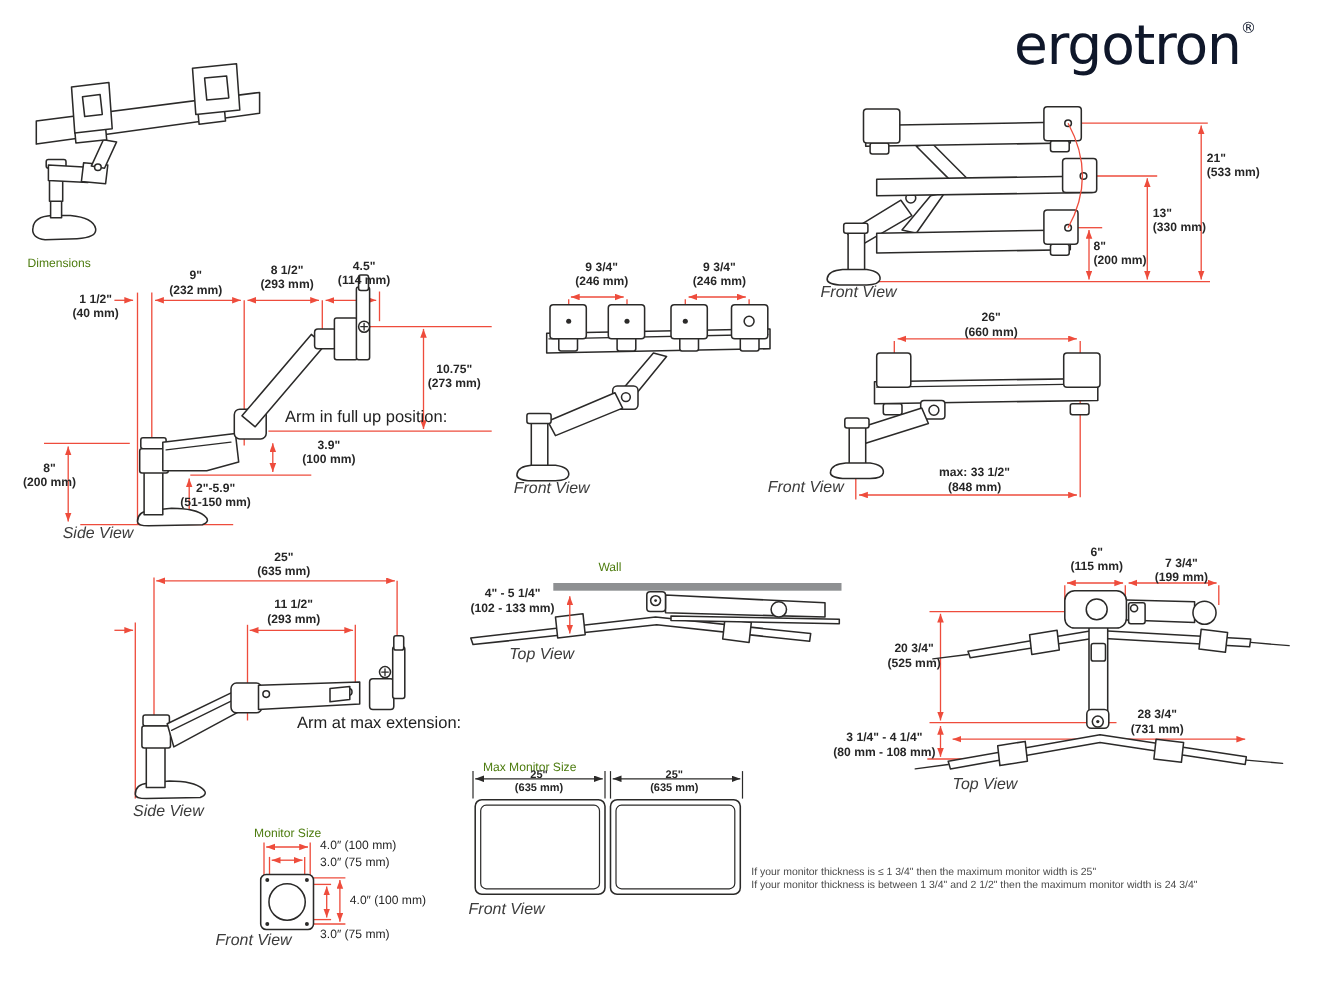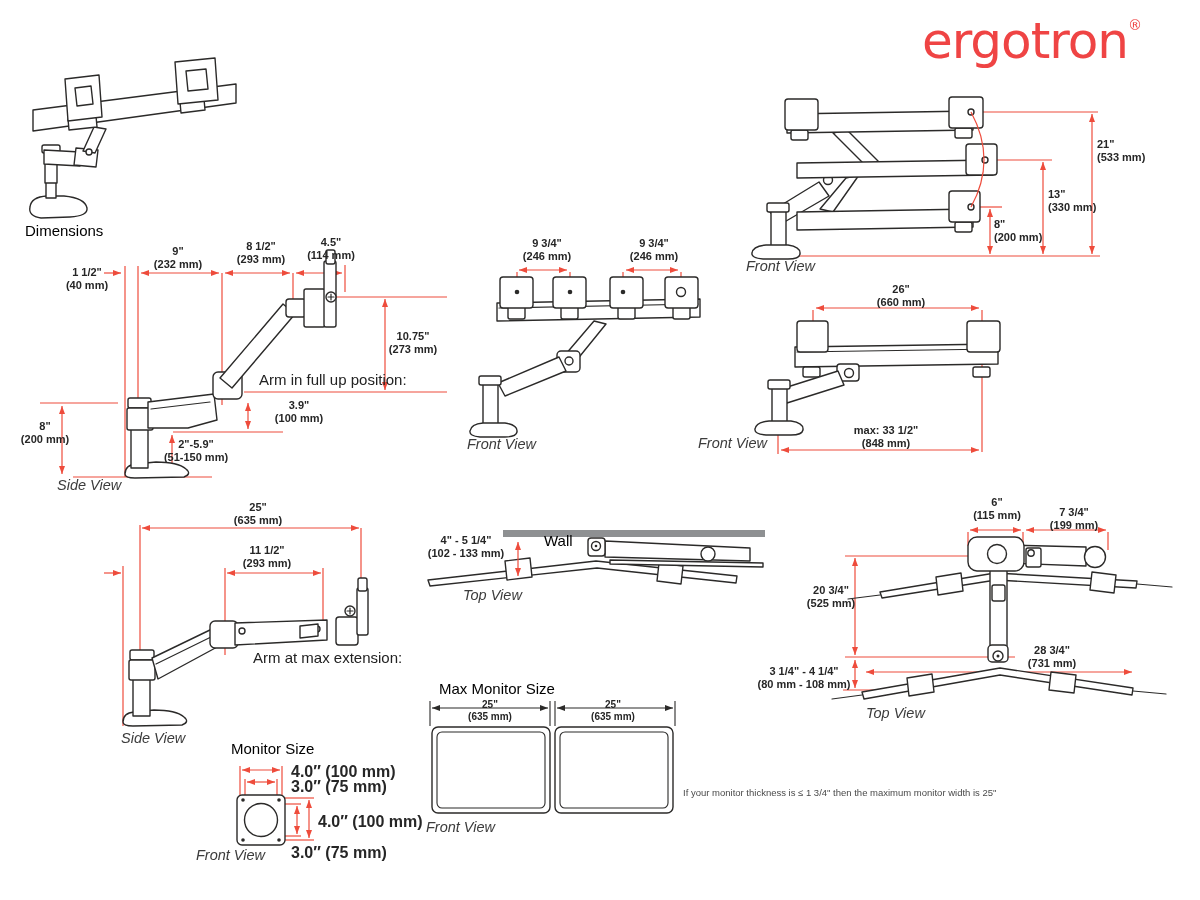--- a/index.html
+++ b/index.html
@@ -8,26 +8,26 @@
   #art{position:absolute;left:0;top:0;}
   #art .fw{fill:#fff;stroke:#2b2a29;stroke-width:1.4;stroke-linejoin:round;}
   #art .ln{fill:none;stroke:#2b2a29;stroke-width:1.2;stroke-linecap:round;}
   #art .rd{fill:none;stroke:#ee4c3c;stroke-width:1.2;}
   #art .bd{fill:none;stroke:#2b2a29;stroke-width:1.1;}
   .dim{position:absolute;transform:translateX(-50%);font-size:11px;font-weight:bold;
        line-height:1.2;text-align:center;white-space:pre-line;color:#262626;}
   .dim.la{transform:none;text-align:left;}
   .dim.sm{font-size:10px;}
   .cap{position:absolute;font-style:italic;font-size:14.5px;color:#3c3c3c;white-space:nowrap;}
-  .heading{position:absolute;font-size:15px;color:#000000;white-space:nowrap;}
+  .heading{position:absolute;font-size:11px;color:#4d7c0f;white-space:nowrap;margin-top:12px;}
   .note{position:absolute;font-size:15px;color:#222;white-space:nowrap;text-align:right;}
-  .mdim{position:absolute;font-size:16px;font-weight:bold;color:#262626;white-space:nowrap;}
+  .mdim{position:absolute;font-size:11px;font-weight:normal;color:#262626;white-space:nowrap;}
   .footnote{position:absolute;font-size:9.5px;color:#4a4a4a;white-space:nowrap;}
   .logo{position:absolute;right:58px;top:16px;font-family:"DejaVu Sans",sans-serif;
-        font-size:50px;font-weight:500;letter-spacing:-1px;color:#ef4444;line-height:1;}
+        font-size:50px;font-weight:500;letter-spacing:-1px;color:#0f172a;line-height:1;}
   .logo sup{font-size:14px;vertical-align:28px;letter-spacing:0;}
 </style>
 </head>
 <body>
 
 <div id="page">
 
   <svg id="art" width="1200" height="900" viewBox="0 0 1200 900">
     <defs>
       <marker id="me" markerUnits="userSpaceOnUse" markerWidth="9" markerHeight="7" refX="8" refY="3" orient="auto">
@@ -332,24 +332,24 @@
   <div class="dim" style="left:901px;top:283px">26"
 (660 mm)</div>
   <div class="dim" style="left:886px;top:424px">max: 33 1/2"
 (848 mm)</div>
   <div class="cap" style="left:698px;top:435px">Front View</div>
 
   <div class="dim" style="left:258px;top:501px">25"
 (635 mm)</div>
   <div class="dim" style="left:267px;top:544px">11 1/2"
 (293 mm)</div>
-  <div class="note" style="left:253px;top:649px">Arm at max extension:</div>
+  <div class="note" style="left:270px;top:649px">Arm at max extension:</div>
   <div class="cap" style="left:121px;top:730px">Side View</div>
 
-  <div class="heading" style="left:544px;top:532px">Wall</div>
+  <div class="heading" style="left:544px;top:498px">Wall</div>
   <div class="dim" style="left:466px;top:534px">4" - 5 1/4"
 (102 - 133 mm)</div>
   <div class="cap" style="left:463px;top:587px">Top View</div>
 
   <div class="dim" style="left:997px;top:496px">6"
 (115 mm)</div>
   <div class="dim" style="left:1074px;top:506px">7 3/4"
 (199 mm)</div>
   <div class="dim" style="left:831px;top:584px">20 3/4"
 (525 mm)</div>
@@ -366,14 +366,15 @@
   <div class="mdim" style="left:291px;top:844px">3.0″ (75 mm)</div>
   <div class="cap" style="left:196px;top:847px">Front View</div>
 
   <div class="heading" style="left:439px;top:680px">Max Monitor Size</div>
   <div class="dim sm" style="left:490px;top:699px">25"
 (635 mm)</div>
   <div class="dim sm" style="left:613px;top:699px">25"
 (635 mm)</div>
   <div class="cap" style="left:426px;top:819px">Front View</div>
   <div class="footnote" style="left:683px;top:787px">If your monitor thickness is ≤ 1 3/4" then the maximum monitor width is 25"</div>
+  <div class="footnote" style="left:683px;top:799px">If your monitor thickness is between 1 3/4" and 2 1/2" then the maximum monitor width is 24 3/4"</div>
 
 </div>
 
 </body></html>

